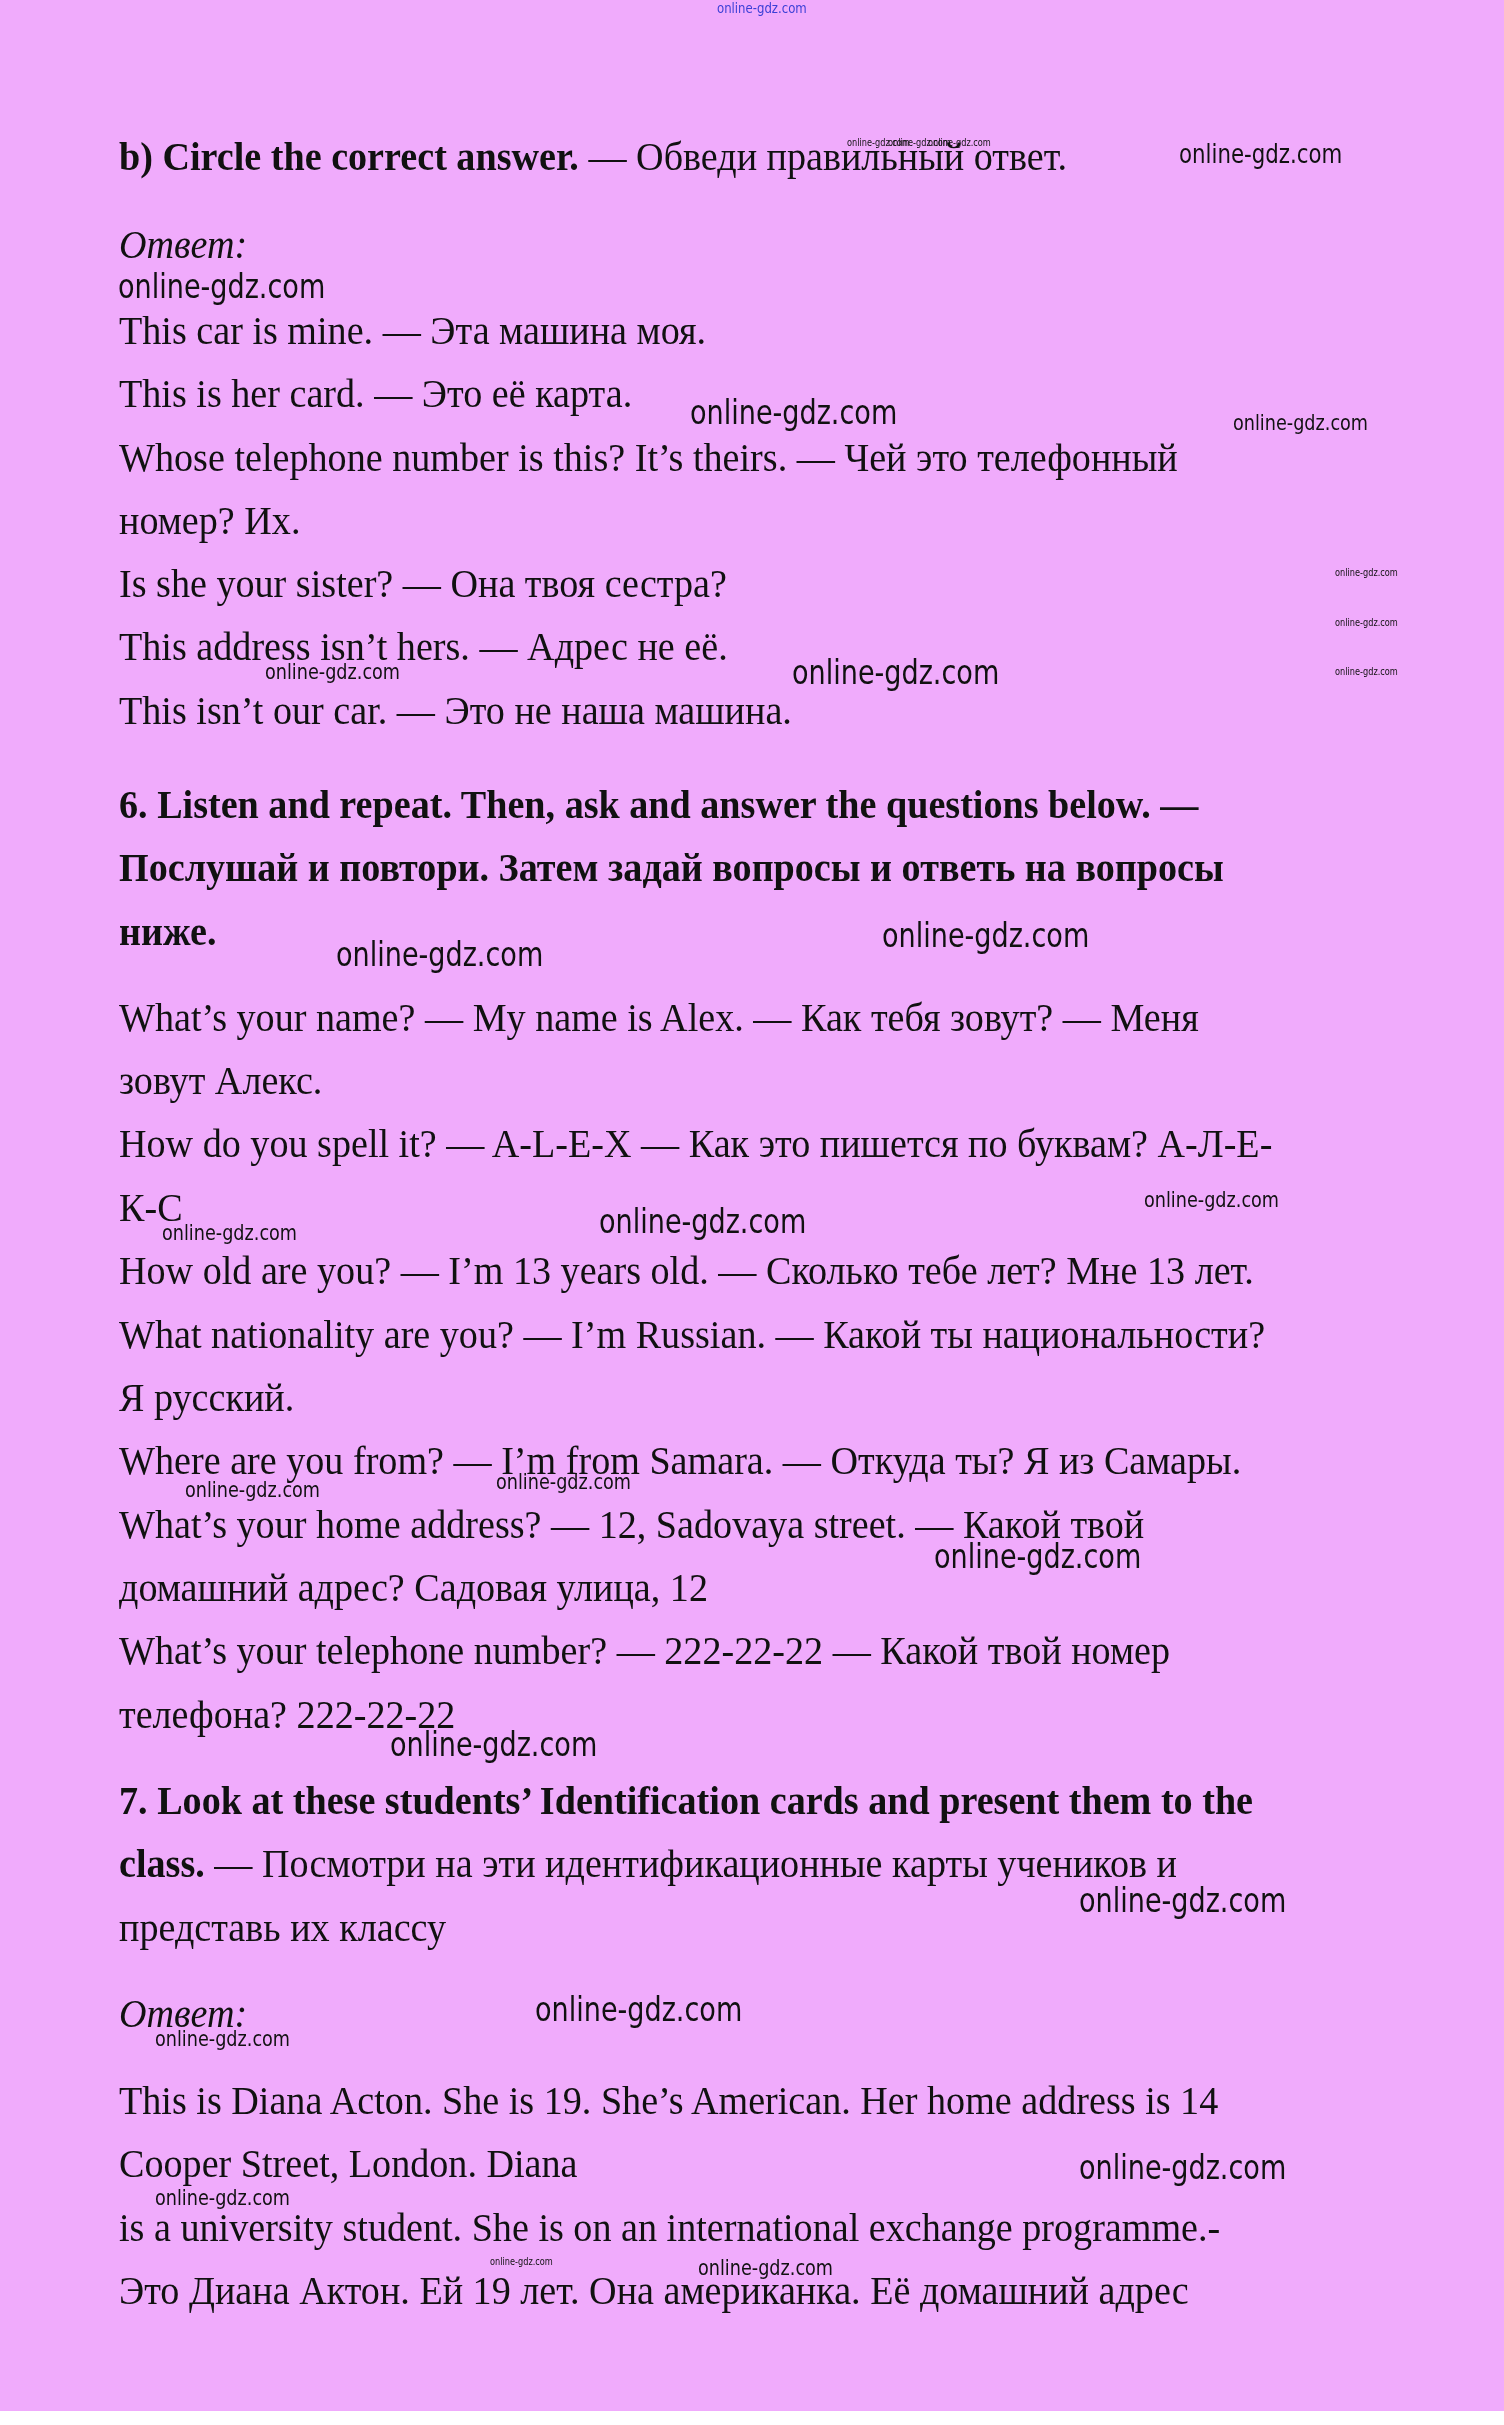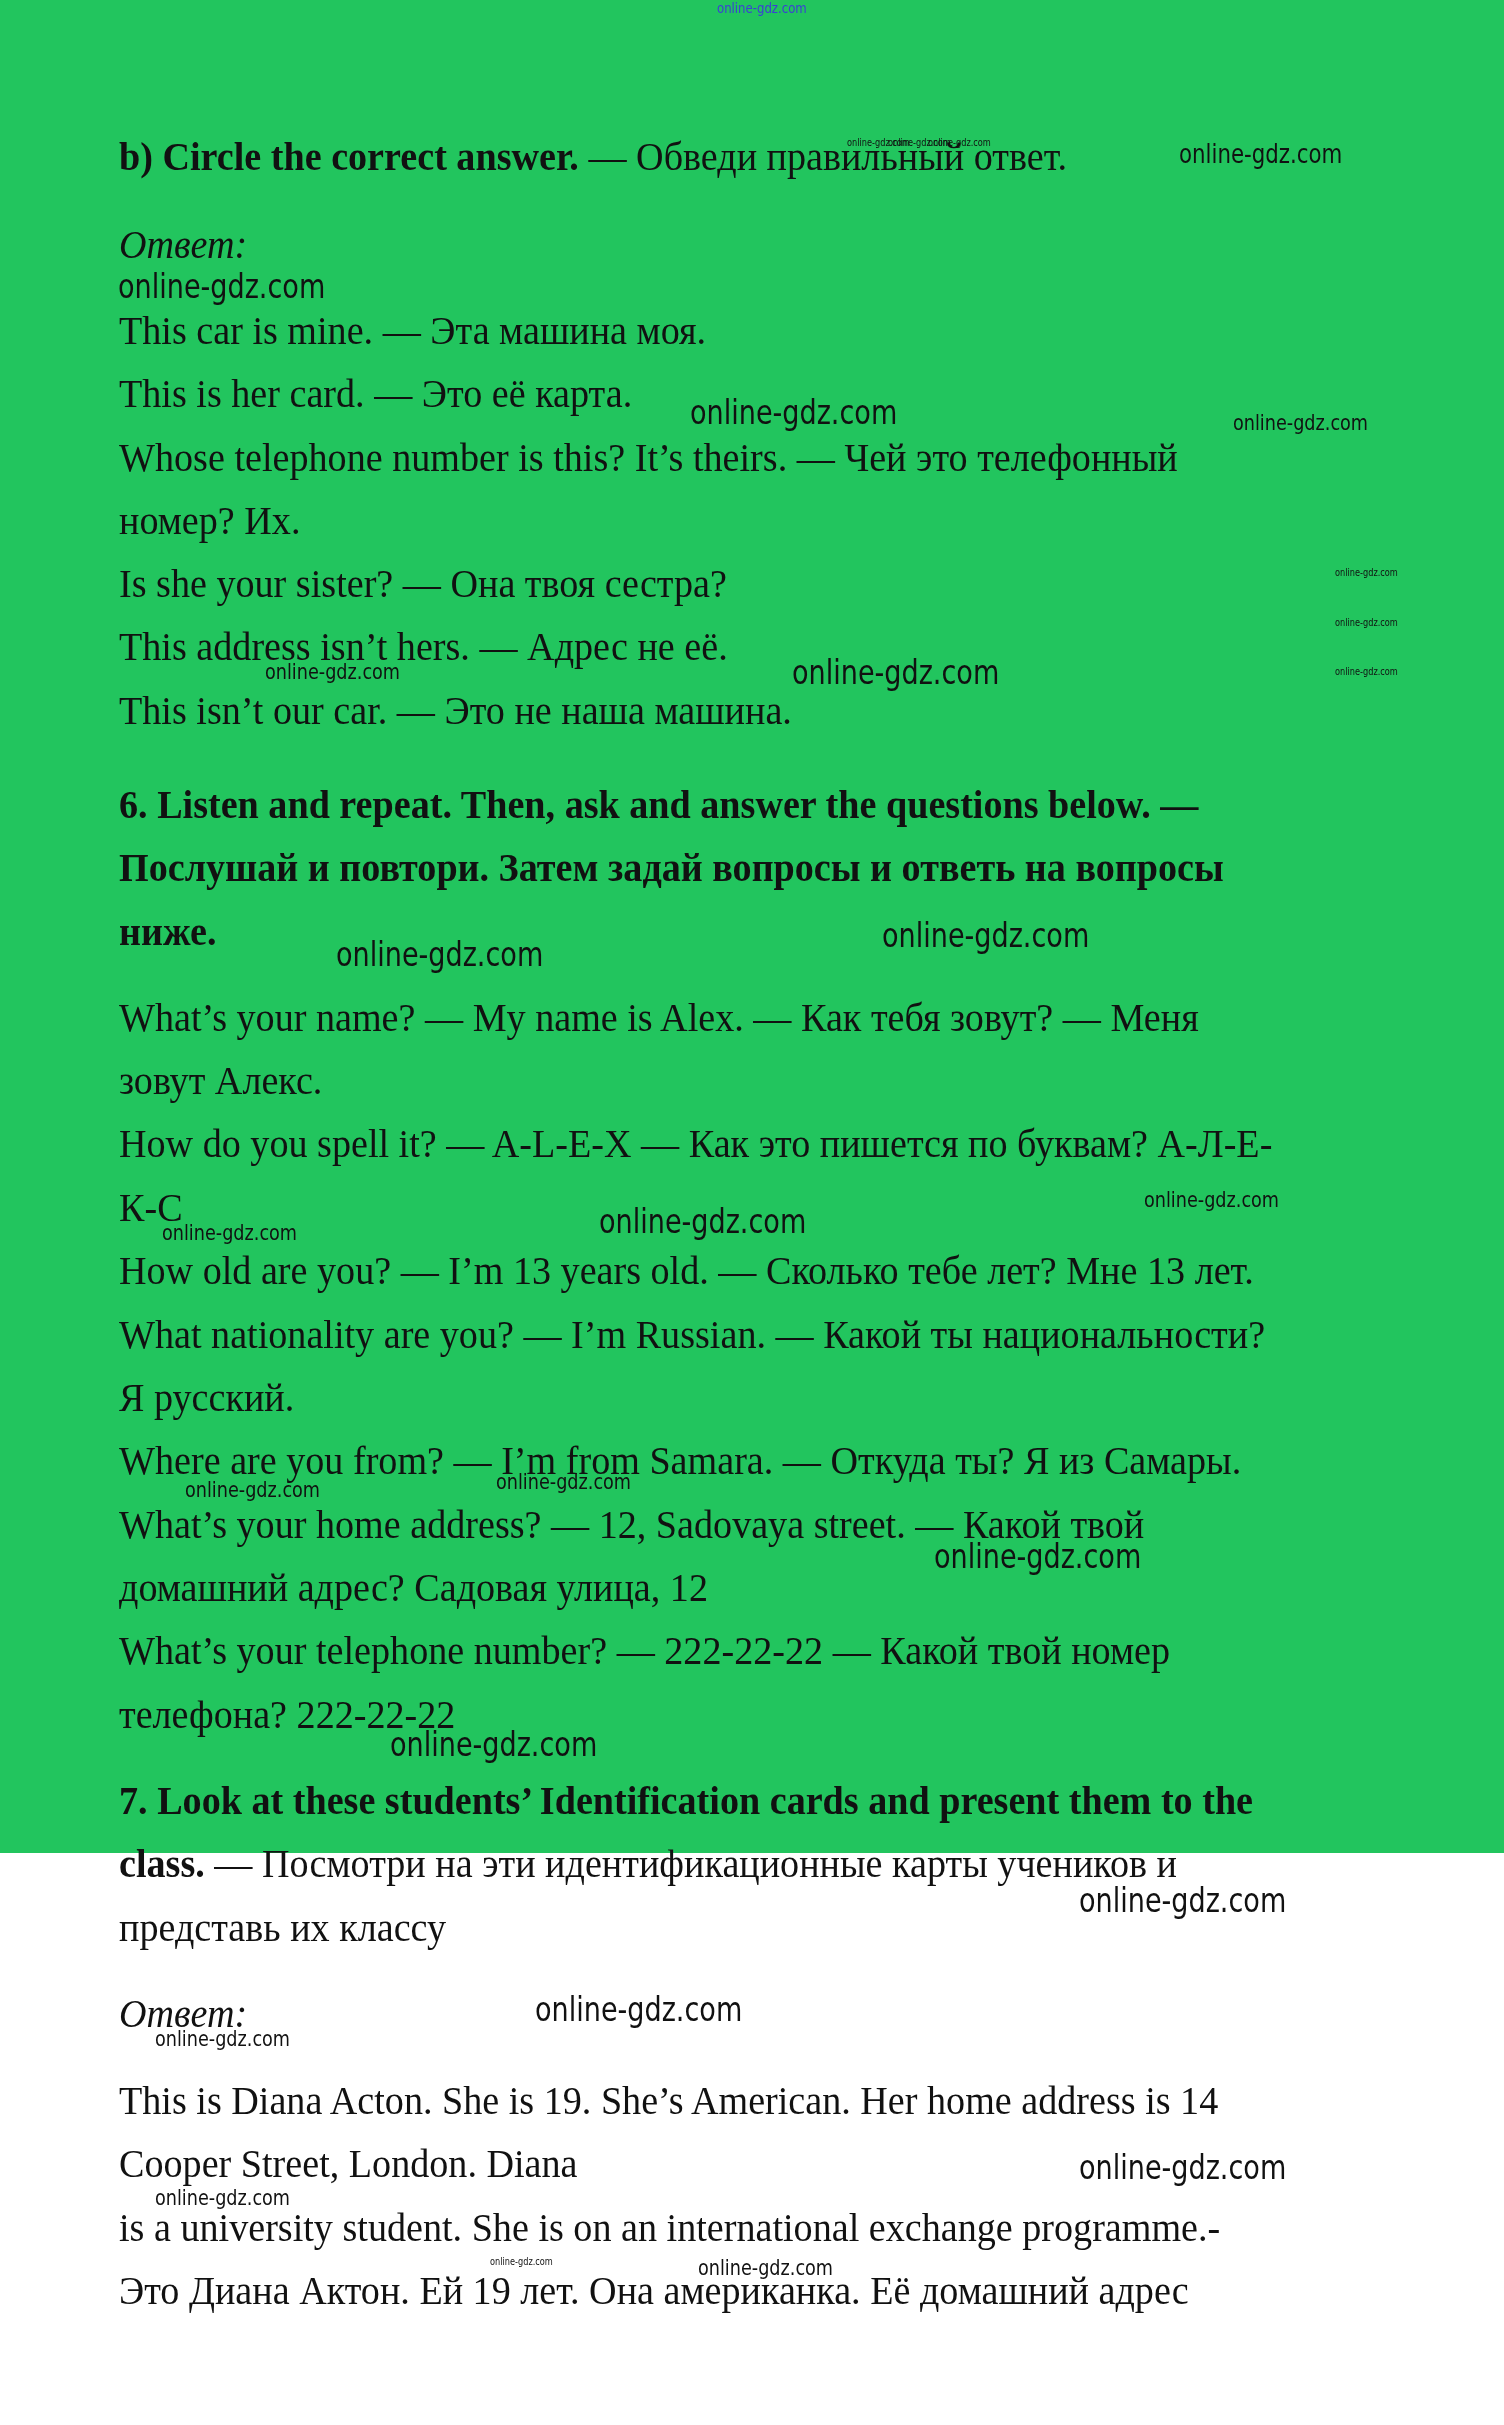--- a/index.html
+++ b/index.html
@@ -1,17 +1,17 @@
 <!DOCTYPE html>
 <html style="font-size:11.5px"><head>
 <meta charset="utf-8">
 <style>
   html, body { margin: 0; padding: 0; background: #ffffff; }
   body { width: 1505px; height: 2426px; position: relative; overflow: hidden; }
-  .page { position: absolute; left: 0; top: 0; width: 1505px; height: 1853px; background: #22c55e; }
+  .page { position: absolute; left: 0; top: 0; width: 1505px; height: 2411px; background: #f0abfc; }
   .line {
     position: absolute; left: 119px; white-space: nowrap;
     font-family: "Liberation Serif", "DejaVu Serif", serif;
     font-size: 41px; color: #111; line-height: 1;
     transform: scaleX(0.93); transform-origin: left center;
   }
   .bold { font-weight: bold; }
   .italic { font-style: italic; }
   .wm {
     position: absolute; white-space: nowrap;

